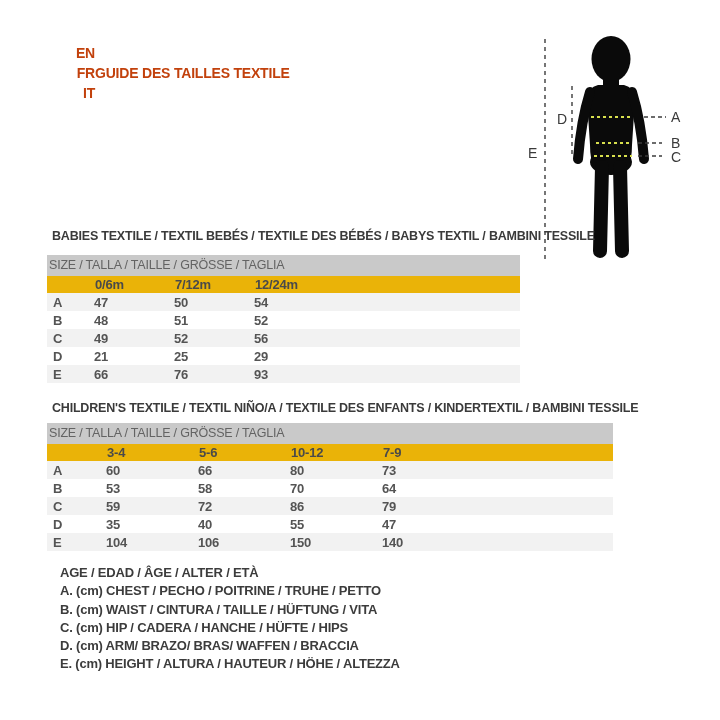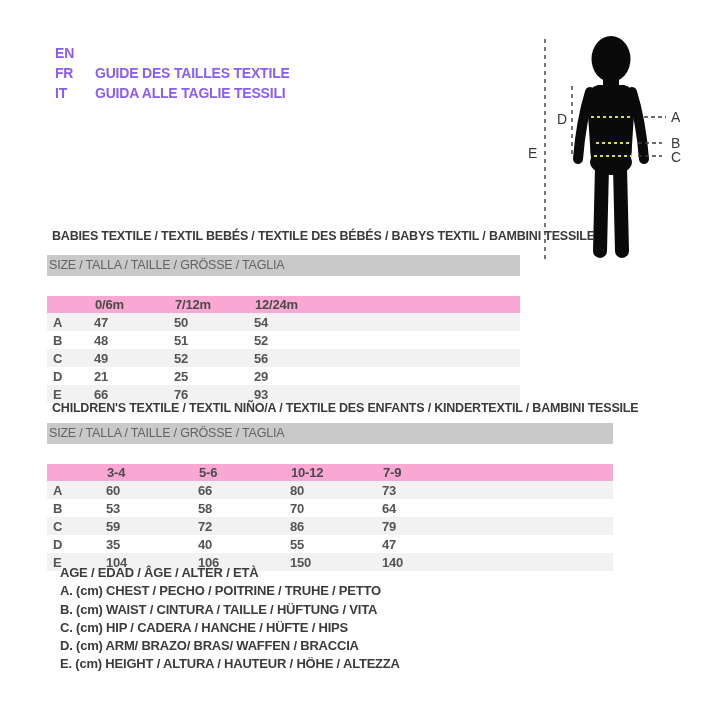--- a/index.html
+++ b/index.html
@@ -2,35 +2,35 @@
 <html><head>
 <meta charset="utf-8">
 <style>
   html,body{margin:0;padding:0;background:#fff;}
   .page{
     position:relative;width:720px;height:720px;background:#ffffff;
     font-family:"Liberation Sans",sans-serif;color:#3f3f3f;overflow:hidden;
     letter-spacing:-0.2px;
   }
   
-  .lang-list{position:absolute;left:55px;top:43px;font-size:14px;font-weight:700;color:#8b5cf6;line-height:20px;}
+  .lang-list{position:absolute;left:55px;top:43px;font-size:14px;font-weight:700;color:#c2410c;line-height:20px;text-align:right;}
   .lang-row{display:flex;}
   .lang-code{width:40px;flex:0 0 40px;}
   
   .figure{position:absolute;left:525px;top:25px;width:195px;height:240px;}
   .fig-label{position:absolute;font-size:14px;font-weight:400;color:#3a3a3a;line-height:14px;}
   
   .sec-title{position:absolute;left:52px;font-size:12.5px;font-weight:700;color:#3a3a3a;white-space:nowrap;}
   
   .size-table{position:absolute;left:47px;}
   .size-bar{height:21px;line-height:21px;background:#c9c9c9;color:#636363;font-size:12.5px;font-weight:400;padding-left:2px;}
   .t-row{display:grid;align-items:center;}
   .t-row.babies{grid-template-columns:38px 80px 80px 80px;}
   .t-row.children{grid-template-columns:38px 80px 80px 80px 80px;gap:12px;}
-  .t-cols{height:17px;font-size:13px;font-weight:700;color:#4a4a4a;background:#f9a8d4;margin-top:20px;}
+  .t-cols{height:17px;font-size:13px;font-weight:700;color:#4a4a4a;background:#eab308;}
   .t-data{height:18px;font-size:13px;font-weight:700;color:#545454;}
   .t-data.stripe{background:#f2f2f2;}
   .t-label{padding-left:6px;}
   .t-hcell{padding-left:10px;}
   .t-vcell{padding-left:9px;}
   
   .legend{position:absolute;left:60px;top:564px;font-size:13px;font-weight:700;color:#3c3c3c;line-height:18.3px;white-space:nowrap;}
 </style>
 </head>
 <body>
@@ -40,21 +40,20 @@
   <div class="lang-list">
     <div class="lang-row">
       <span class="lang-code">EN</span>
     </div>
     <div class="lang-row">
       <span class="lang-code">FR</span>
       <span>GUIDE DES TAILLES TEXTILE</span>
     </div>
     <div class="lang-row">
       <span class="lang-code">IT</span>
-      <span>GUIDA ALLE TAGLIE TESSILI</span>
     </div>
   </div>
 
   <div class="figure">
     <svg width="195" height="240" viewBox="0 0 195 240">
 
       <line x1="20" y1="14" x2="20" y2="236" stroke="#3c3c3c" stroke-width="1.4" stroke-dasharray="4 4"></line>
 
       <line x1="47" y1="61" x2="47" y2="131" stroke="#3c3c3c" stroke-width="1.4" stroke-dasharray="4 4"></line>
 

